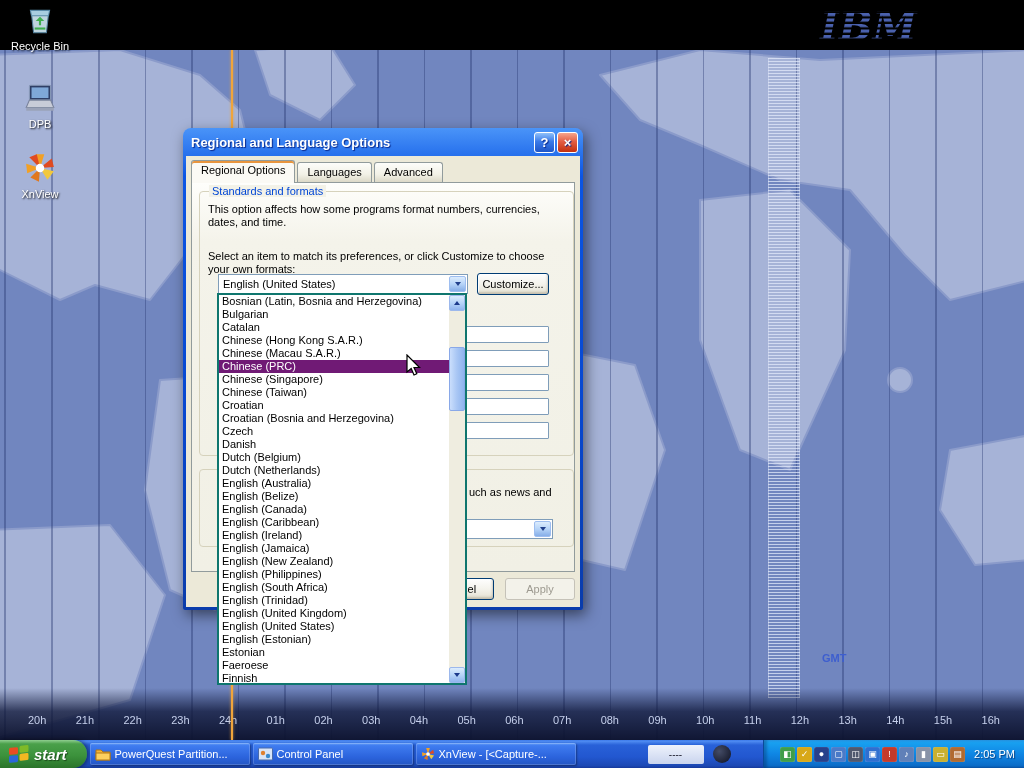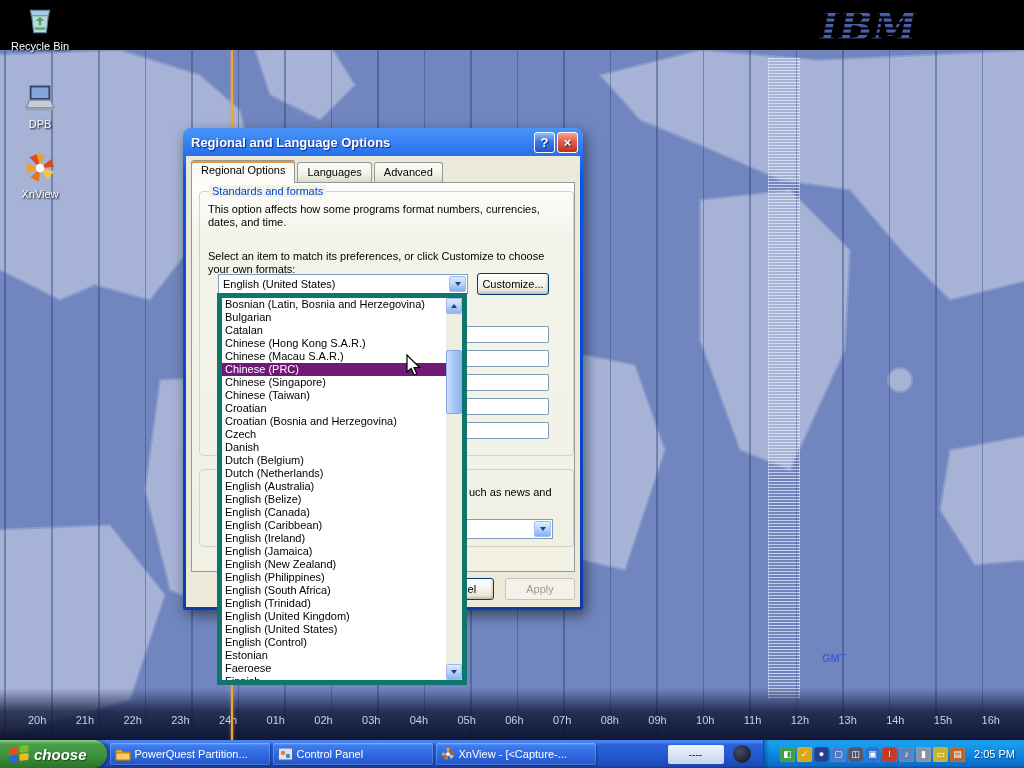--- a/index.html
+++ b/index.html
@@ -83,21 +83,21 @@
   .btn-cancel{left:238px;top:422px;width:70px;height:22px;}
   .btn-apply{left:319px;top:422px;width:70px;height:22px;border-color:#c5c2b8;color:#9d9a90;
     background:#f3f2ea;box-shadow:none;}
 
   .sample-field{position:absolute;left:100px;width:257px;height:17px;background:#fff;
     border:1px solid #7f9db9;border-radius:1px;}
   .loc-fragment{position:absolute;left:277px;top:303px;color:#000;white-space:nowrap;}
 
   
   .droplist{position:absolute;left:217px;top:293px;width:250px;height:392px;background:#fff;
-    border:5px solid #0f766e;z-index:6;}
+    border:2px solid #0f766e;z-index:6;}
   .droplist-items{position:absolute;left:0;top:0;right:16px;bottom:0;overflow:hidden;}
   .dl-item{height:13px;line-height:13px;padding-left:3px;white-space:nowrap;overflow:hidden;color:#000;font-size:11px;}
   .dl-item.selected{background:#701a75;color:#fff;}
   .dl-scrollbar{position:absolute;top:0;right:0;width:16px;bottom:0;background:#efede0;}
   .dl-sb-btn{position:absolute;left:0;width:16px;height:16px;border:1px solid #9cb8ec;border-radius:2px;
     background:linear-gradient(180deg,#dcecfd,#b6d4f8 50%,#8fb4ee);display:flex;align-items:center;justify-content:center;}
   .dl-sb-up{top:0;}
   .dl-sb-down{bottom:0;}
   .tri-up{width:0;height:0;border-left:3.5px solid transparent;border-right:3.5px solid transparent;
     border-bottom:4px solid #1c3a8c;}
@@ -312,21 +312,21 @@
         <div class="dl-item">English (Canada)</div>
         <div class="dl-item">English (Caribbean)</div>
         <div class="dl-item">English (Ireland)</div>
         <div class="dl-item">English (Jamaica)</div>
         <div class="dl-item">English (New Zealand)</div>
         <div class="dl-item">English (Philippines)</div>
         <div class="dl-item">English (South Africa)</div>
         <div class="dl-item">English (Trinidad)</div>
         <div class="dl-item">English (United Kingdom)</div>
         <div class="dl-item">English (United States)</div>
-        <div class="dl-item">English (Control)</div>
+        <div class="dl-item">English (Estonian)</div>
         <div class="dl-item">Estonian</div>
         <div class="dl-item">Faeroese</div>
         <div class="dl-item">Finnish</div>
       </div>
     <div class="dl-scrollbar">
       <div class="dl-sb-btn dl-sb-up">
         <span class="tri-up"></span>
       </div>
       <div class="dl-sb-track">
         <div class="dl-sb-thumb"></div>
@@ -340,21 +340,21 @@
   <div class="taskbar">
     <div class="start-btn">
       <svg width="20" height="18" viewBox="0 0 20 18">
         <g transform="skewY(-6) translate(0,2)">
           <rect x="0" y="1" width="9" height="7" rx="1.5" fill="#e84c22"></rect>
           <rect x="10.5" y="0" width="9" height="7" rx="1.5" fill="#7fba28"></rect>
           <rect x="0" y="9" width="9" height="7" rx="1.5" fill="#2a66d8"></rect>
           <rect x="10.5" y="8" width="9" height="7" rx="1.5" fill="#f2b822"></rect>
         </g>
       </svg>
-      <span>choose</span>
+      <span>start</span>
     </div>
 
     <div class="task-btn">
       <svg width="16" height="14" viewBox="0 0 16 14">
         <path d="M1,3 L6,3 L8,5 L15,5 L15,13 L1,13 Z" fill="#f5b335" stroke="#b07818"></path>
         <path d="M1,6 L15,6 L15,13 L1,13 Z" fill="#fccf5e" stroke="#b07818"></path>
       </svg>
       <span class="task-label">PowerQuest Partition...</span>
     </div>
     <div class="task-btn">

